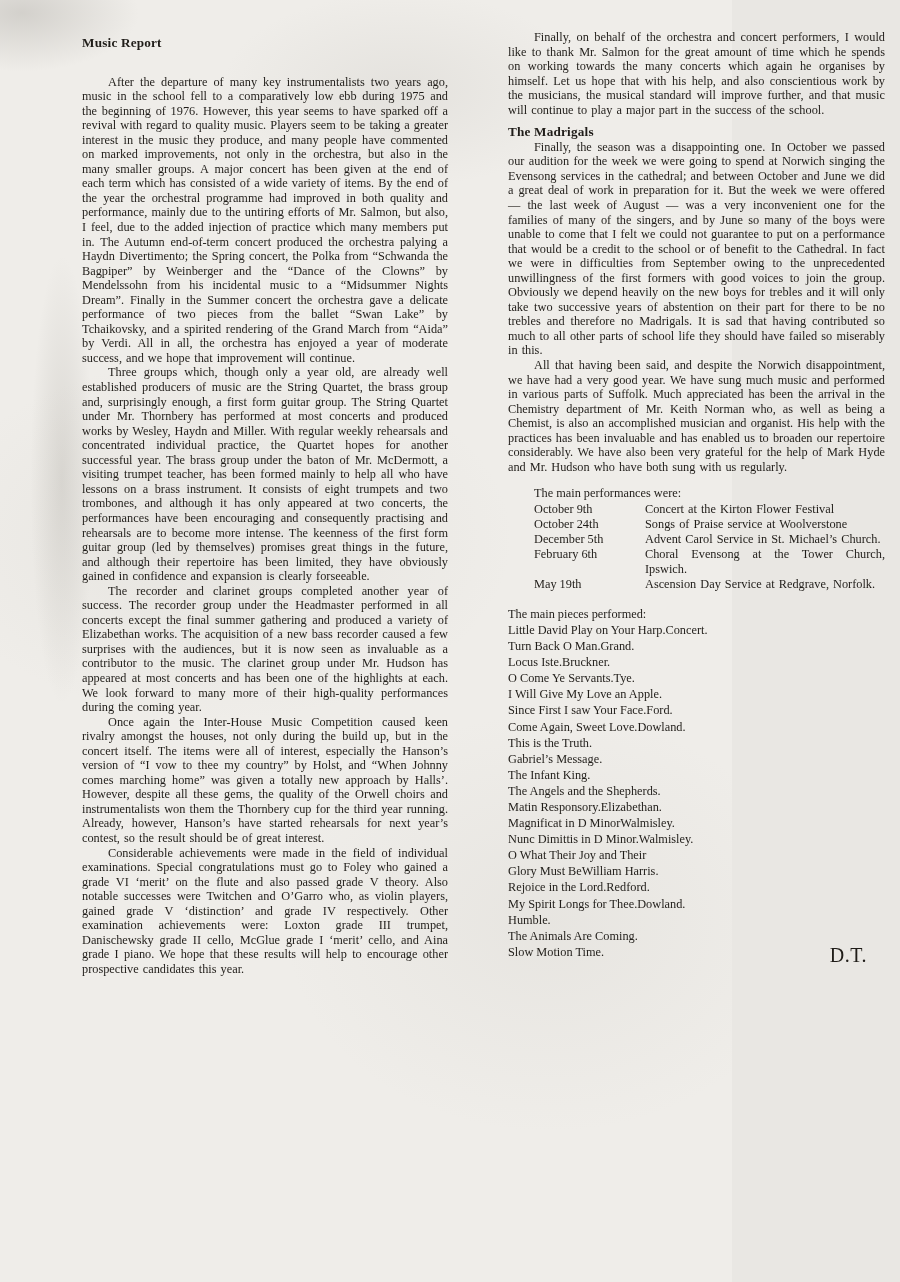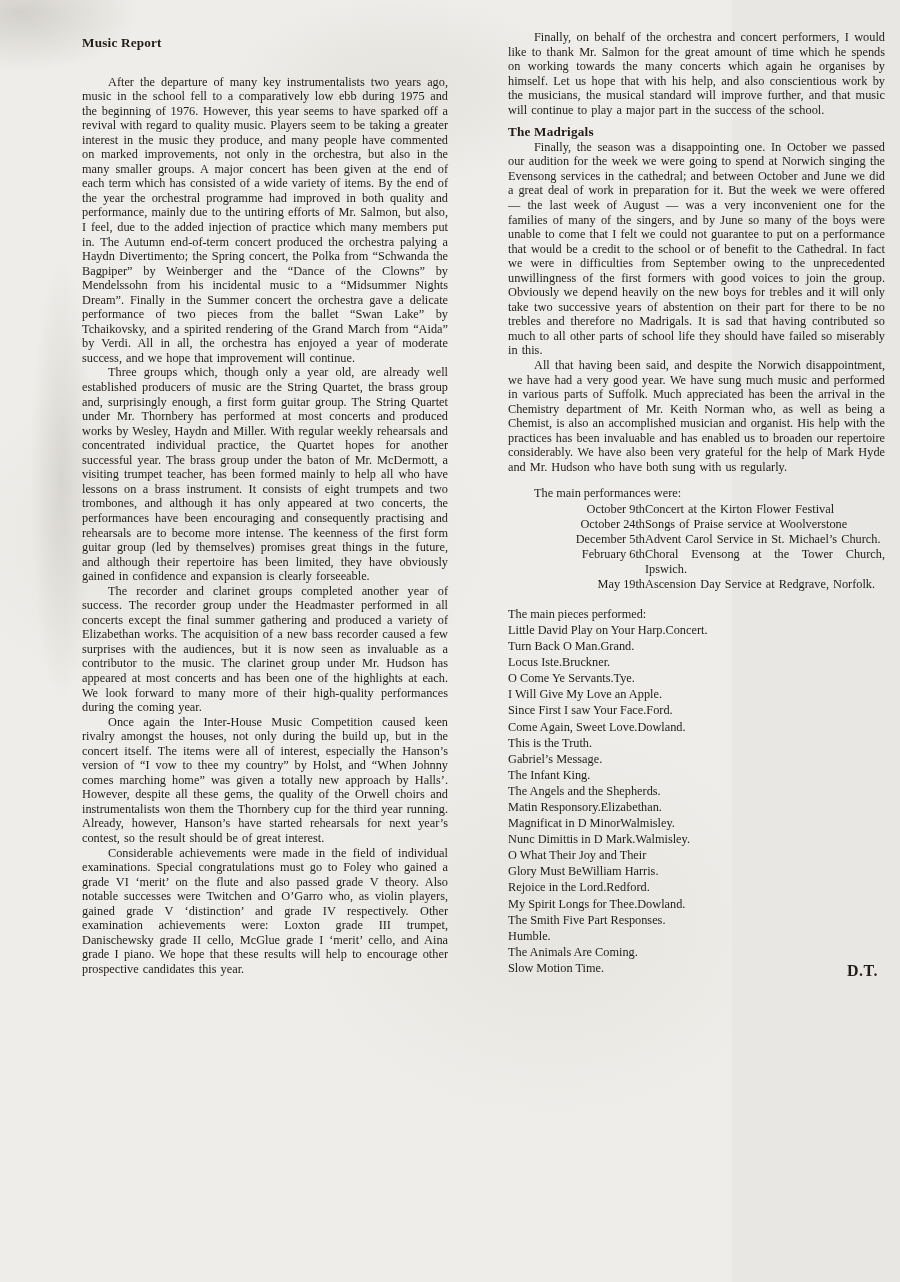--- a/index.html
+++ b/index.html
@@ -36,34 +36,34 @@
     letter-spacing: 0.2px;
   }
   .heading-top { margin: 6px 0 24px 0; }
   .heading-mid { margin: 8px 0 0 0; }
 
   p.body-par { margin: 0; text-indent: 26px; word-spacing: 1px; }
 
   .perf-section { margin-top: 12px; }
   .perf-intro { margin: 0 0 1px 0; text-indent: 26px; text-align: left; }
   .perf-row { display: grid; grid-template-columns: 137px 1fr; line-height: 15px; }
-  .perf-date { text-align: right; }
+  .perf-date { text-align: left; margin-left: 26px; }
   .perf-desc { text-align: justify; word-spacing: 1px; }
 
   .pieces-section { margin-top: 14px; position: relative; }
   .pieces-intro { margin: 0; text-align: left; line-height: 16px; }
   .piece-row { display: flex; justify-content: flex-start; line-height: 16.1px; }
   .piece-title { text-align: left; white-space: nowrap; }
   .piece-composer { text-align: right; white-space: nowrap; }
 
   .signature {
     position: absolute;
-    right: 7px; bottom: -3px;
-    font-size: 16px;
-    font-weight: 700;
+    right: 18px; bottom: -3px;
+    font-size: 20px;
+    font-weight: 400;
     letter-spacing: 0.5px;
   }
 </style>
 </head>
 <body>
 
 <div class="page">
   <div class="columns">
 
     <div class="col col-left">
@@ -177,21 +177,21 @@
               <span class="piece-title">Matin Responsory.</span>
               <span class="piece-composer">Elizabethan.</span>
             </div>
 
             <div class="piece-row">
               <span class="piece-title">Magnificat in D Minor</span>
               <span class="piece-composer">Walmisley.</span>
             </div>
 
             <div class="piece-row">
-              <span class="piece-title">Nunc Dimittis in D Mark.</span>
+              <span class="piece-title">Nunc Dimittis in D Minor.</span>
               <span class="piece-composer">Walmisley.</span>
             </div>
 
             <div class="piece-row">
               <span class="piece-title">O What Their Joy and Their</span>
               <span class="piece-composer"></span>
             </div>
 
             <div class="piece-row">
               <span class="piece-title">Glory Must Be</span>
@@ -201,24 +201,20 @@
             <div class="piece-row">
               <span class="piece-title">Rejoice in the Lord.</span>
               <span class="piece-composer">Redford.</span>
             </div>
 
             <div class="piece-row">
               <span class="piece-title">My Spirit Longs for Thee.</span>
               <span class="piece-composer">Dowland.</span>
             </div>
 
-            <div class="piece-row">
-              <span class="piece-title">The Smith Five Part Responses.</span>
-              <span class="piece-composer"></span>
-            </div>
 
             <div class="piece-row">
               <span class="piece-title">Humble.</span>
               <span class="piece-composer"></span>
             </div>
 
             <div class="piece-row">
               <span class="piece-title">The Animals Are Coming.</span>
               <span class="piece-composer"></span>
             </div>

